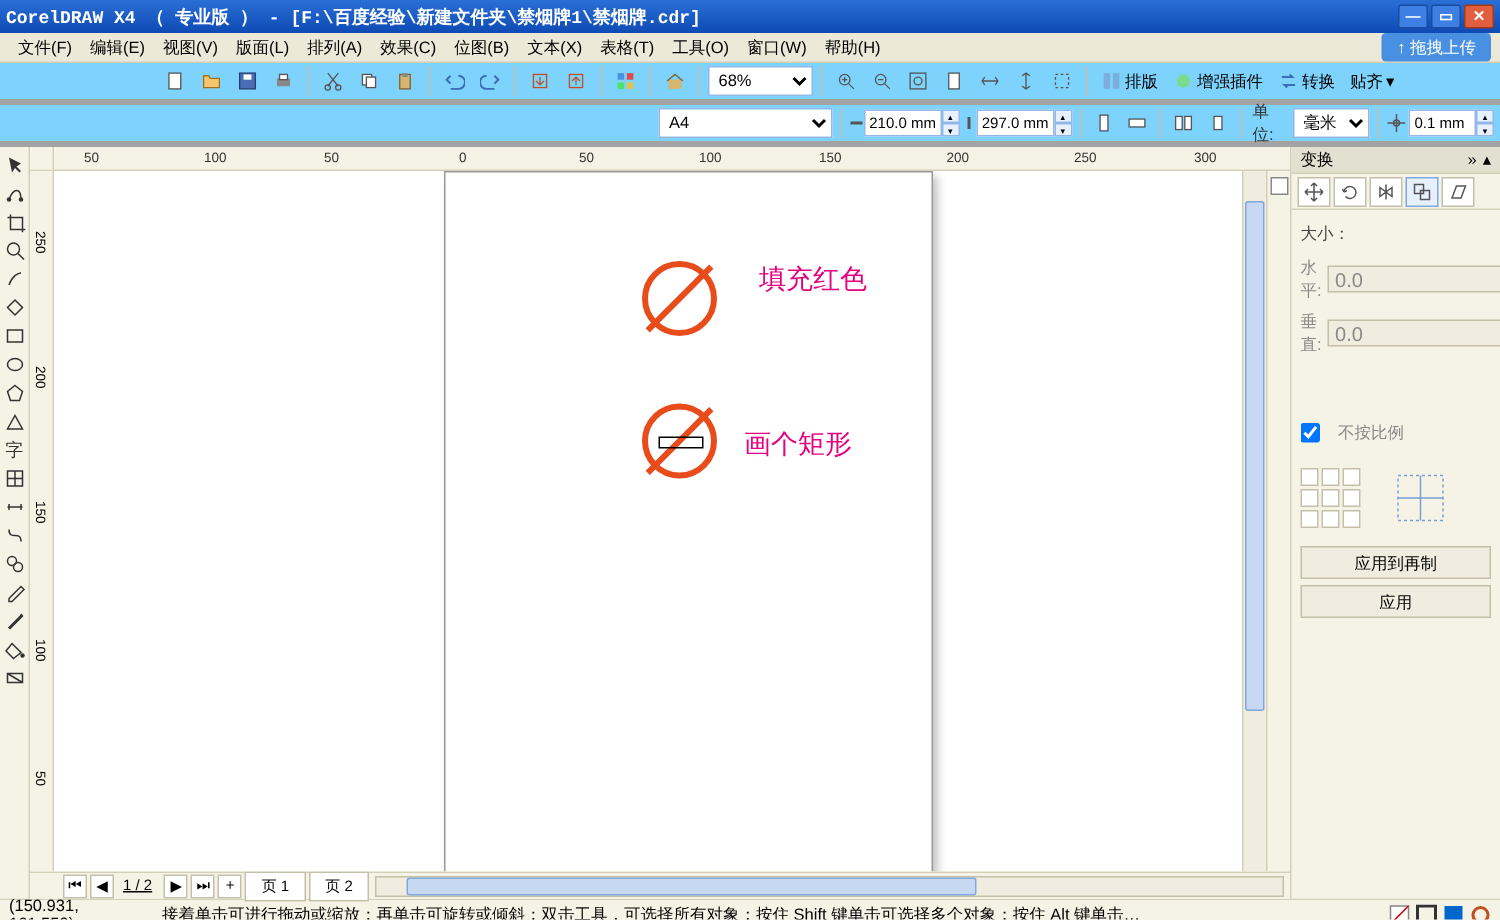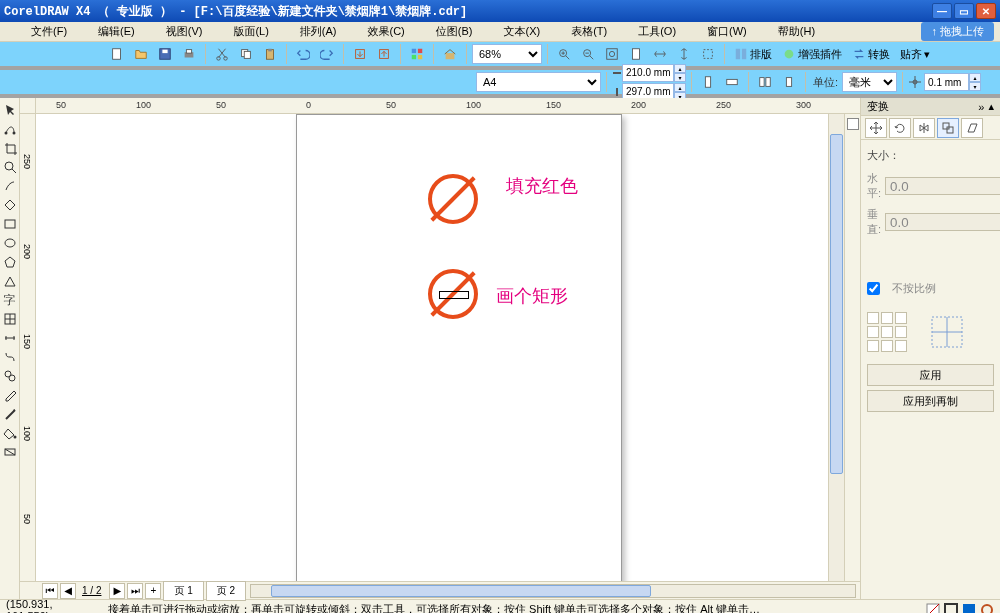--- a/index.html
+++ b/index.html
@@ -7,21 +7,21 @@
 
 
 .titlebar { height: 22px; background: linear-gradient(#2a6fd6, #0e4ab4); color: #fff; display: flex; align-items: center; padding: 0 4px; font-size: 12px; font-weight: bold; }
 .titlebar .title-text { flex: 1; overflow: hidden; white-space: nowrap; font-family: Liberation Mono, monospace; }
 .titlebar .winbtns { display: flex; gap: 2px; }
 .titlebar .winbtn { width: 20px; height: 16px; background: #3d7fe3; border: 1px solid #1a4da0; border-radius: 2px; display: flex; align-items: center; justify-content: center; color: #fff; font-size: 10px; cursor: pointer; }
 .titlebar .winbtn.close { background: #e15f3e; border-color: #a03a1a; }
 
 
 .menubar { height: 20px; background: #ece9d8; display: flex; align-items: center; padding: 0 6px; border-bottom: 1px solid #d4cfb8; }
-.menubar .menuitem { padding: 2px 6px; cursor: pointer; margin-left: 19px; }
+.menubar .menuitem { padding: 2px 6px; cursor: pointer; }
 .menubar .upload-btn { margin-left: auto; background: #4a90e2; color: #fff; padding: 2px 10px; border-radius: 3px; cursor: pointer; font-size: 11px; }
 
 
 .toolbar { height: 28px; background: #7dd3fc; border-bottom: 4px solid #a3a3a3; display: flex; align-items: center; padding: 0 4px; gap: 2px; }
 .tbtn { width: 22px; height: 22px; display: flex; align-items: center; justify-content: center; cursor: pointer; border: 1px solid transparent; border-radius: 2px; }
 .tsep { width: 1px; height: 20px; background: #c4bfa8; margin: 0 3px; }
 .tcombo { height: 20px; border: 1px solid #94b8e6; background: #fff; font-size: 11px; padding: 0 2px; }
 .tinput { height: 18px; border: 1px solid #94b8e6; background: #fff; font-size: 10px; padding: 0 3px; width: 52px; }
 .ttext { padding: 0 4px; cursor: pointer; display: flex; align-items: center; gap: 2px; }
 .tlabel { font-size: 11px; color: #333; padding: 0 2px; }
@@ -269,21 +269,21 @@
   <div class="ttext">
       <span>贴齐</span> 
       <span>▾</span>
     </div>
 </div>
 
 <div class="toolbar">
   <div style="width:470px"></div>
   <select class="tcombo" style="width:125px"><option>A4</option></select>
   <div class="tsep"></div>
-  <div style="display:flex;flex-direction:column;gap:1px">
+  <div style="display:flex;flex-direction:row;gap:1px">
     <div class="spin">
         <svg width="10" height="10">
           <rect x="1" y="4" width="8" height="2" fill="#555"></rect>
         </svg>
         <input class="tinput" value="210.0 mm" style="">
         <div class="arrows">
           <span>▴</span>
           <span>▾</span>
         </div>
       </div>
@@ -563,22 +563,22 @@
             <div class="cell"></div>
           <div class="cell"></div>
             <div class="cell"></div>
             <div class="cell"></div>
         </div>
         <svg width="40" height="40">
             <rect x="5" y="5" width="30" height="30" fill="none" stroke="#7a9ed4" stroke-dasharray="2"></rect>
             <path d="M5 20h30M20 5v30" stroke="#7a9ed4"></path>
           </svg>
       </div>
+      <button class="btn">应用到再制</button>
       <button class="btn">应用</button>
-      <button class="btn">应用到再制</button>
     </div>
   </div>
 </div>
 
 <div class="statusbar">
   <span class="coords">(150.931, 161.559)</span>
   <span style="flex:1;overflow:hidden;white-space:nowrap;text-overflow:ellipsis">接着单击可进行拖动或缩放；再单击可旋转或倾斜；双击工具，可选择所有对象；按住 Shift 键单击可选择多个对象；按住 Alt 键单击…</span>
   <div class="right-icons">
     <svg class="sicon" viewBox="0 0 14 14">
         <rect x="1" y="1" width="12" height="12" fill="#fff" stroke="#888"></rect>

